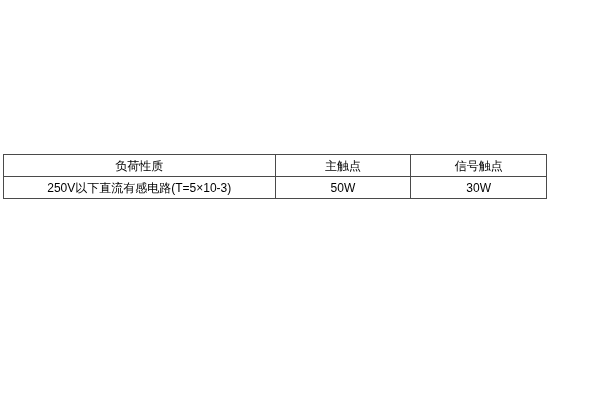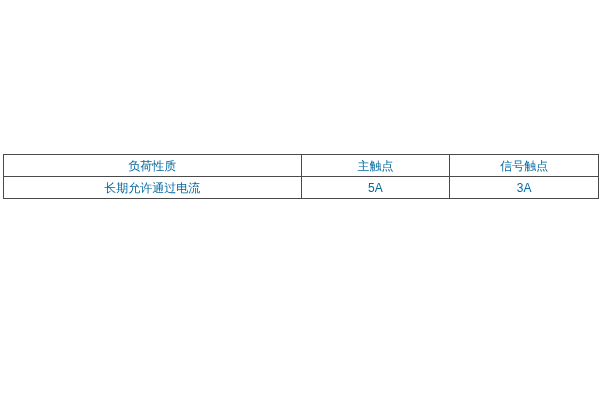--- a/index.html
+++ b/index.html
@@ -11,25 +11,25 @@
     height: 400px;
     background: #ffffff;
     font-family: "Liberation Sans", "DejaVu Sans", sans-serif;
     position: relative;
     overflow: hidden;
   }
   .spec-table {
     position: absolute;
     left: 3px;
     top: 154px;
-    width: 596px;
+    width: 544px;
     border-collapse: collapse;
     table-layout: fixed;
     font-size: 12px;
-    color: #0369a1;
+    color: #000000;
   }
   .spec-table th,
   .spec-table td {
     border: 1px solid #4a4a4a;
     text-align: center;
     vertical-align: middle;
     height: 21px;
     padding: 0 2px;
     font-weight: normal;
     line-height: 1;
@@ -51,18 +51,18 @@
   </colgroup>
   <thead>
     <tr>
       <th>负荷性质</th>
       <th>主触点</th>
       <th>信号触点</th>
     </tr>
   </thead>
   <tbody>
     <tr>
-      <td>长期允许通过电流</td>
-      <td>5A</td>
-      <td>3A</td>
+      <td>250V以下直流有感电路(T=5×10-3)</td>
+      <td>50W</td>
+      <td>30W</td>
     </tr>
   </tbody>
 </table>
 
 </body></html>

